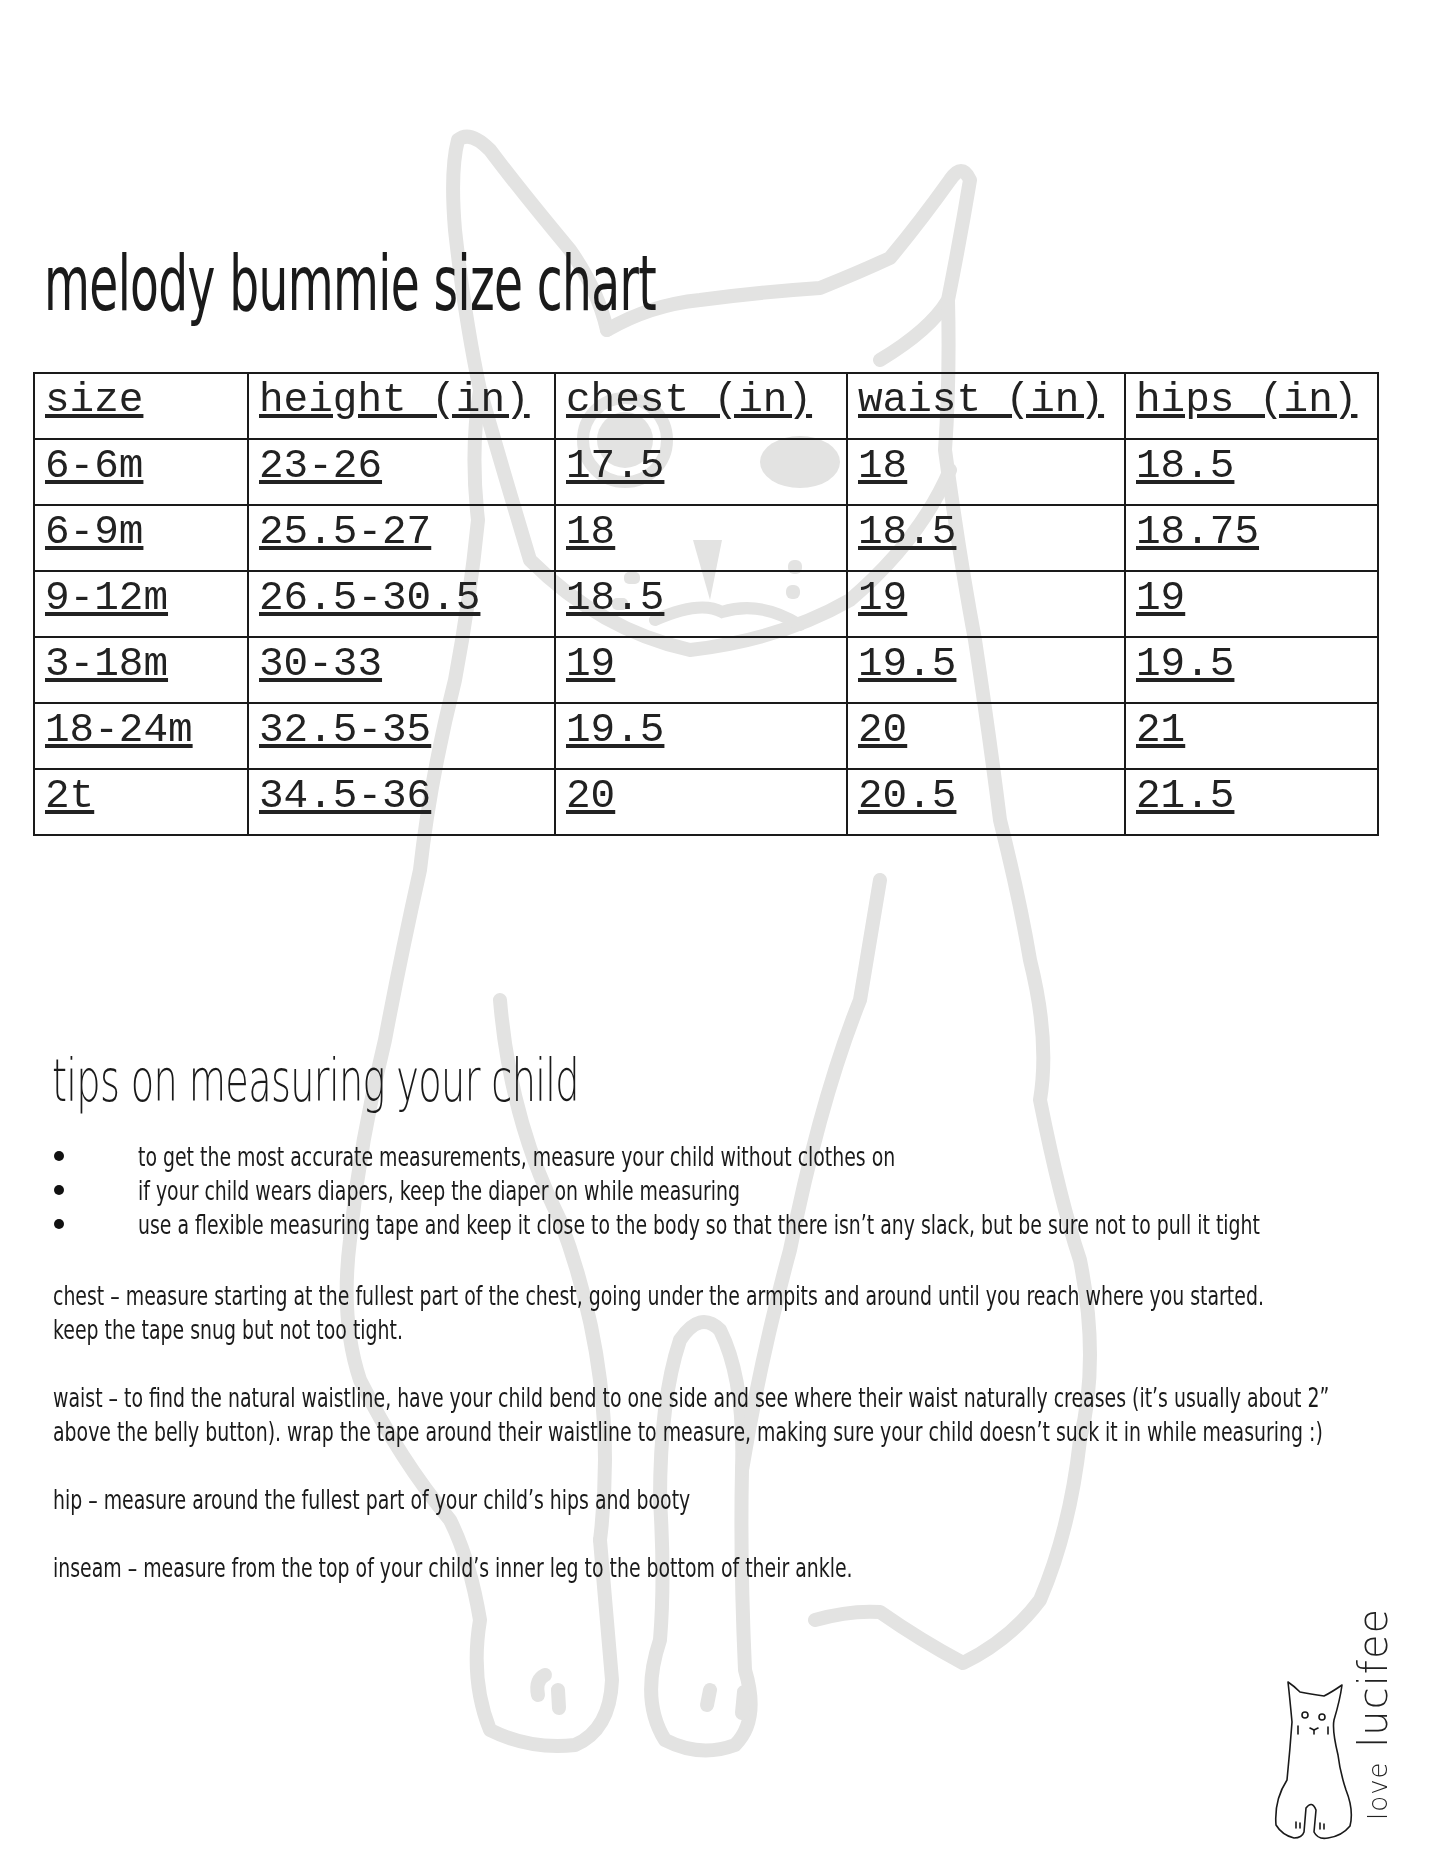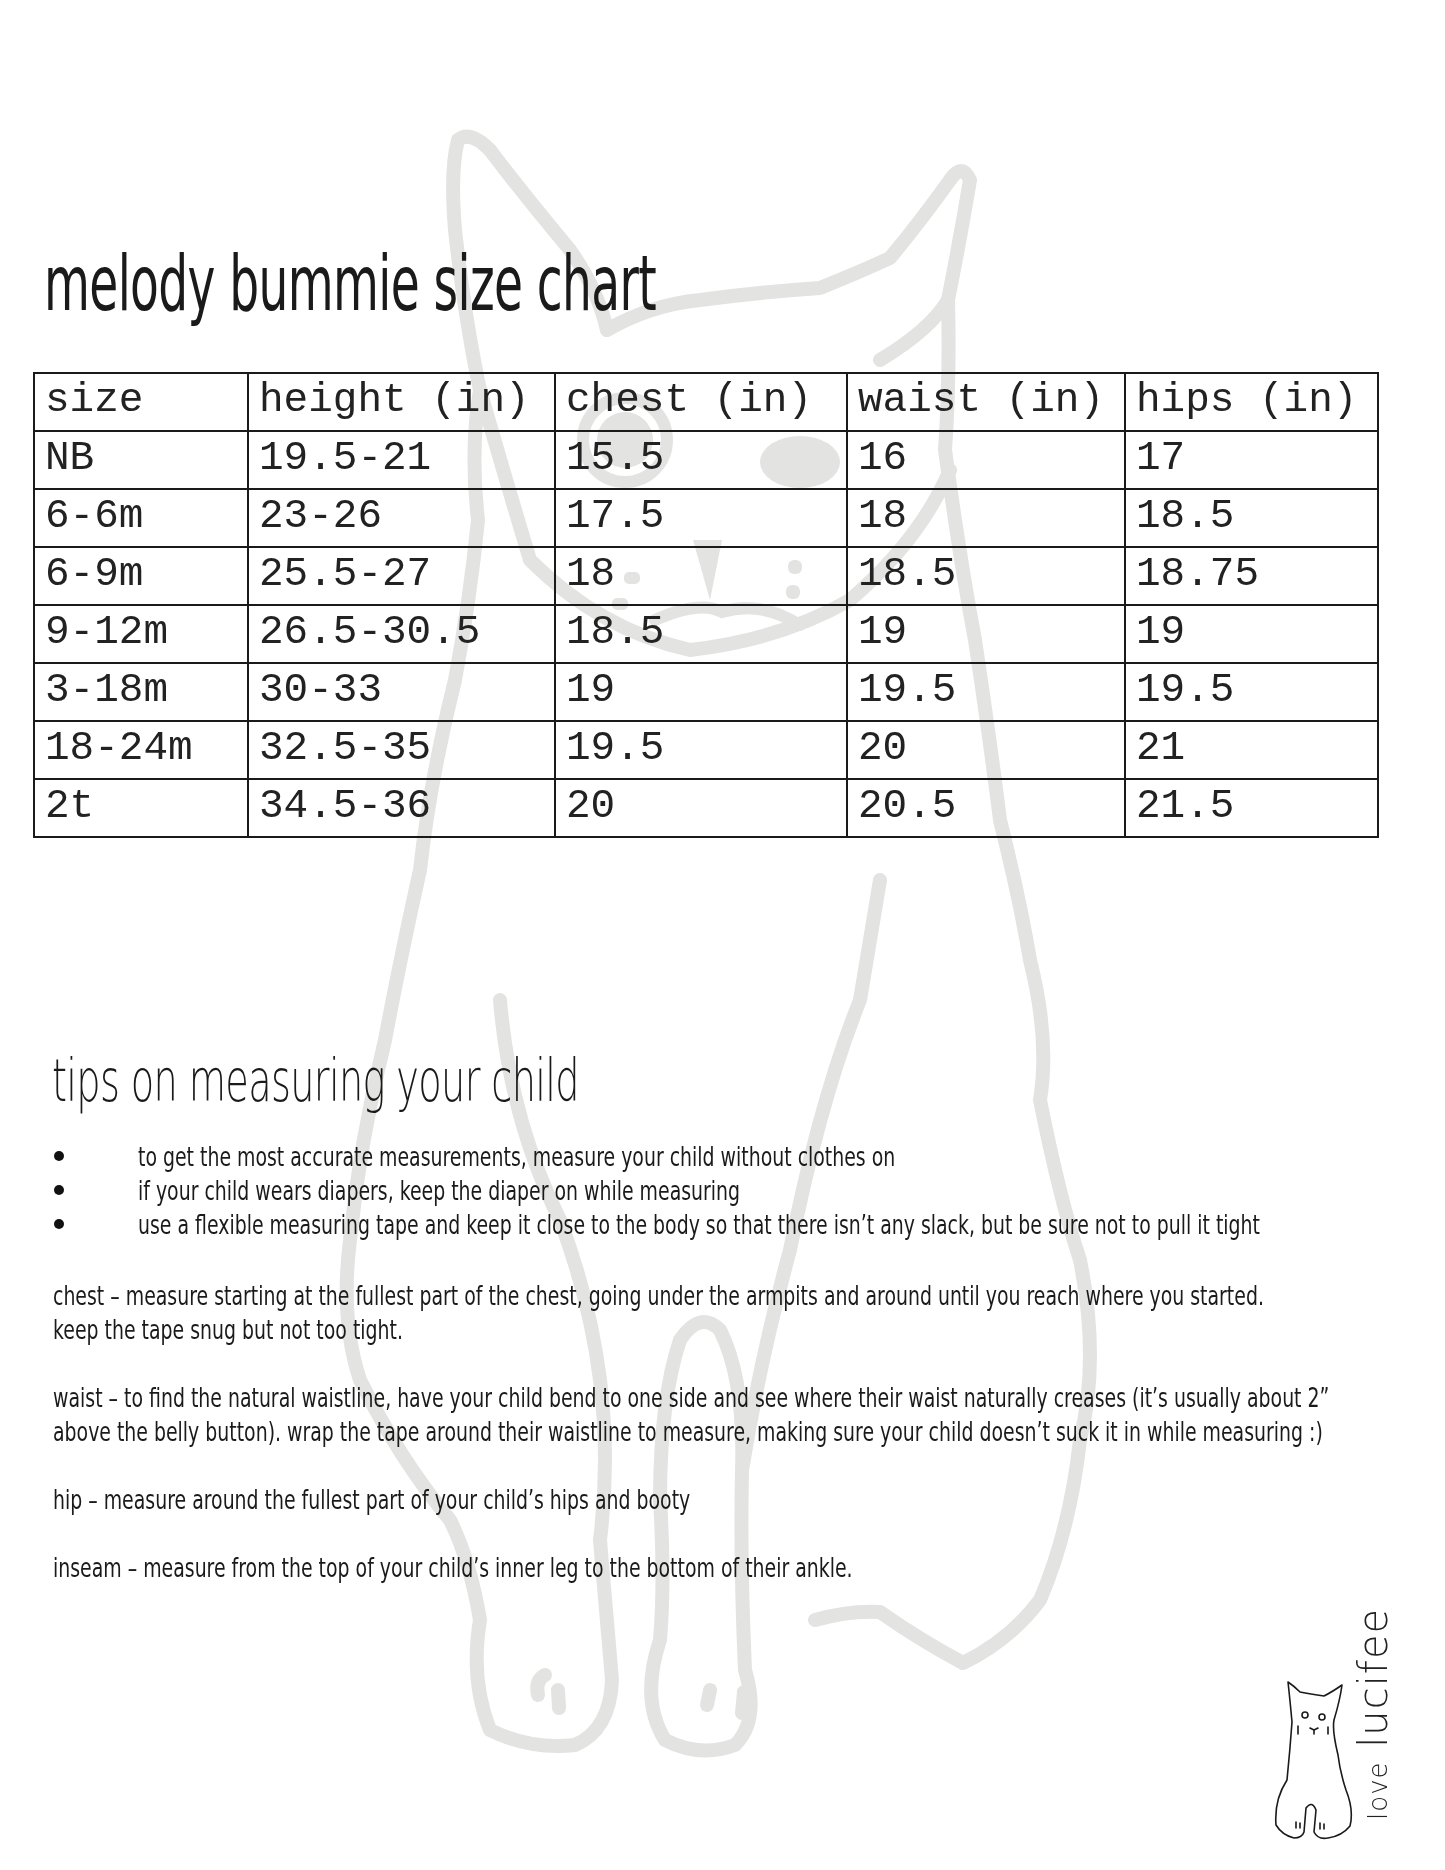--- a/index.html
+++ b/index.html
@@ -20,22 +20,22 @@
   .subtitle {
     left: 52px; top: 1052px; font-size: 58px; line-height: 1; letter-spacing: -1px;
     transform: scaleX(0.66);
   }
   table.sizes {
     position: absolute; left: 33px; top: 372px; z-index: 2;
     border-collapse: collapse; background: transparent;
     font-family: "Liberation Mono", monospace; font-size: 41px; color: #222;
   }
   table.sizes td {
-    border: 2.5px solid #1a1a1a; height: 52px; padding: 0 0 4px 10px;
-    vertical-align: bottom; line-height: 52px; white-space: nowrap; box-sizing: border-box;
+    border: 2.5px solid #1a1a1a; height: 52px; padding: 0 0 12px 10px;
+    vertical-align: bottom; line-height: 52px; white-space: nowrap; box-sizing: border-box; text-decoration: underline;
   }
   table.sizes col.c0 { width: 214px; }
   table.sizes col.c1 { width: 307px; }
   table.sizes col.c2 { width: 292px; }
   table.sizes col.c3 { width: 278px; }
   table.sizes col.c4 { width: 253px; }
   .bullets { left: 50px; top: 1140px; }
   .bullet-row { position: relative; height: 34px; }
   .bullet-dot { position: absolute; left: 4px; top: 11px; width: 10px; height: 10px; border-radius: 50%; background: #111; }
   .bullet-text {
@@ -103,27 +103,20 @@
       <col class="c3">
       <col class="c4">
     </colgroup>
   <tbody>
     <tr>
       <td>size</td>
       <td>height (in)</td>
       <td>chest (in)</td>
       <td>waist (in)</td>
       <td>hips (in)</td>
-    </tr>
-    <tr>
-      <td>NB</td>
-      <td>19.5-21</td>
-      <td>15.5</td>
-      <td>16</td>
-      <td>17</td>
     </tr>
     <tr>
       <td>6-6m</td>
       <td>23-26</td>
       <td>17.5</td>
       <td>18</td>
       <td>18.5</td>
     </tr>
     <tr>
       <td>6-9m</td>

